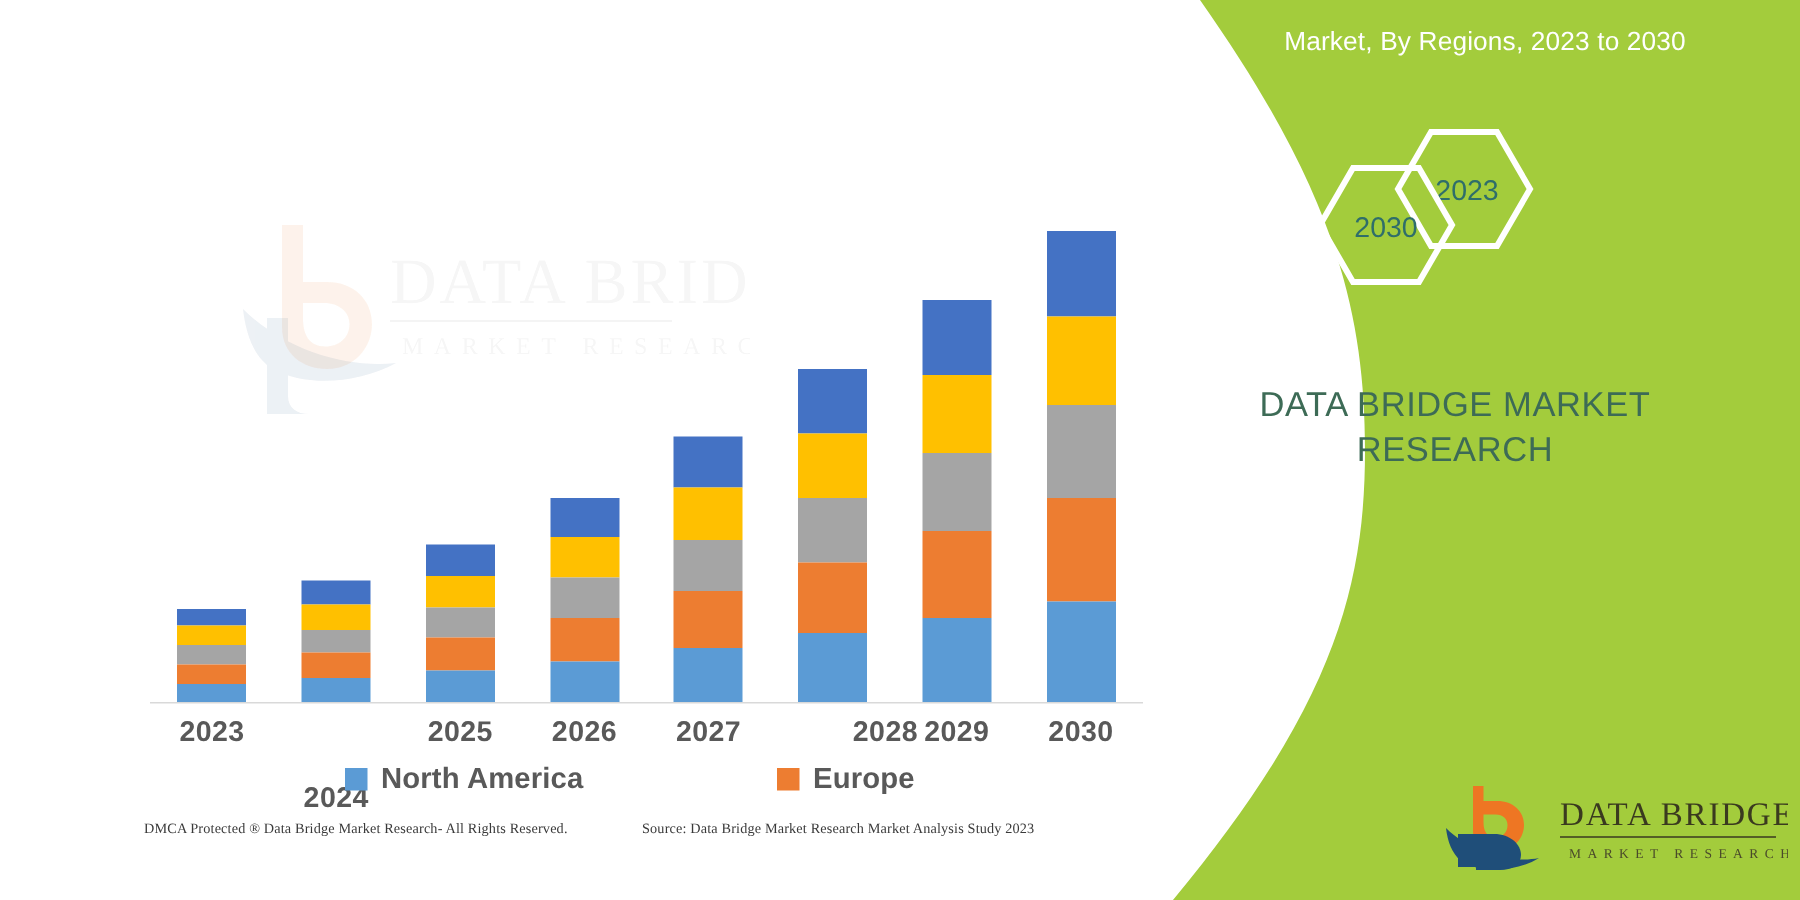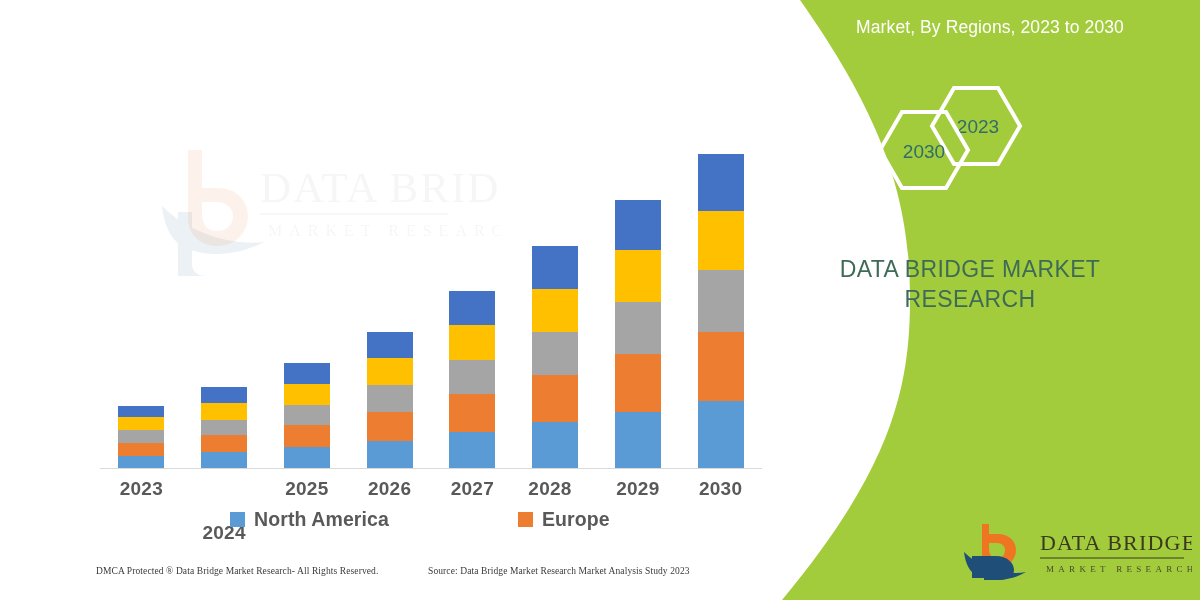--- a/index.html
+++ b/index.html
@@ -73,21 +73,21 @@
   }
   .legend-item{
     position:absolute; display:flex; align-items:center; gap:9px;
   }
   .legend-swatch{ width:15px; height:15px; display:block; }
   .legend-label{
     font-size:19.5px; font-weight:bold; color:#595959; letter-spacing:.1px;
   }
 
   .footer{
-    position:absolute; left:0; top:566px; width:790px; height:22px;
+    position:absolute; left:0; top:548px; width:790px; height:22px;
   }
   .footer-left{
     position:absolute; left:96px; top:0; font-size:9.5px;
     color:#3a3a3a; font-family:"Liberation Serif", serif; letter-spacing:.1px;
   }
   .footer-right{
     position:absolute; left:428px; top:0; font-size:9.5px;
     color:#3a3a3a; font-family:"Liberation Serif", serif; letter-spacing:.1px;
   }
   .hex-label{
@@ -173,21 +173,21 @@
         <div class="seg" title="South America 2030" style="height: 58.9066px; background: rgb(255, 192, 0);"></div>
         <div class="seg" title="Middle East &amp; Africa 2030" style="height: 57.1482px; background: rgb(68, 114, 196);"></div>
       </div>
     </div>
   <div class="xlabels" id="xlabels">
       <div class="xlabel" style="left: 0.375px;">2023</div>
       <div class="xlabel" style="left: 83.125px; margin-top: 44px;">2024</div>
       <div class="xlabel" style="left: 165.875px;">2025</div>
       <div class="xlabel" style="left: 248.625px;">2026</div>
       <div class="xlabel" style="left: 331.375px;">2027</div>
-      <div class="xlabel" style="left: 409px;">2028</div>
+      <div class="xlabel" style="left: 430px; text-align: right;">2028</div>
       <div class="xlabel" style="left: 496.875px;">2029</div>
       <div class="xlabel" style="left: 579.625px;">2030</div>
     </div>
   <div class="legend" id="legend">
       <div class="legend-item" style="left: 130px;">
         <span class="legend-swatch" style="background: rgb(91, 155, 213);"></span>
         <span class="legend-label">North America</span>
       </div>
       <div class="legend-item" style="left: 418px; justify-content: flex-end;">
         <span class="legend-swatch" style="background: rgb(237, 125, 49);"></span>

